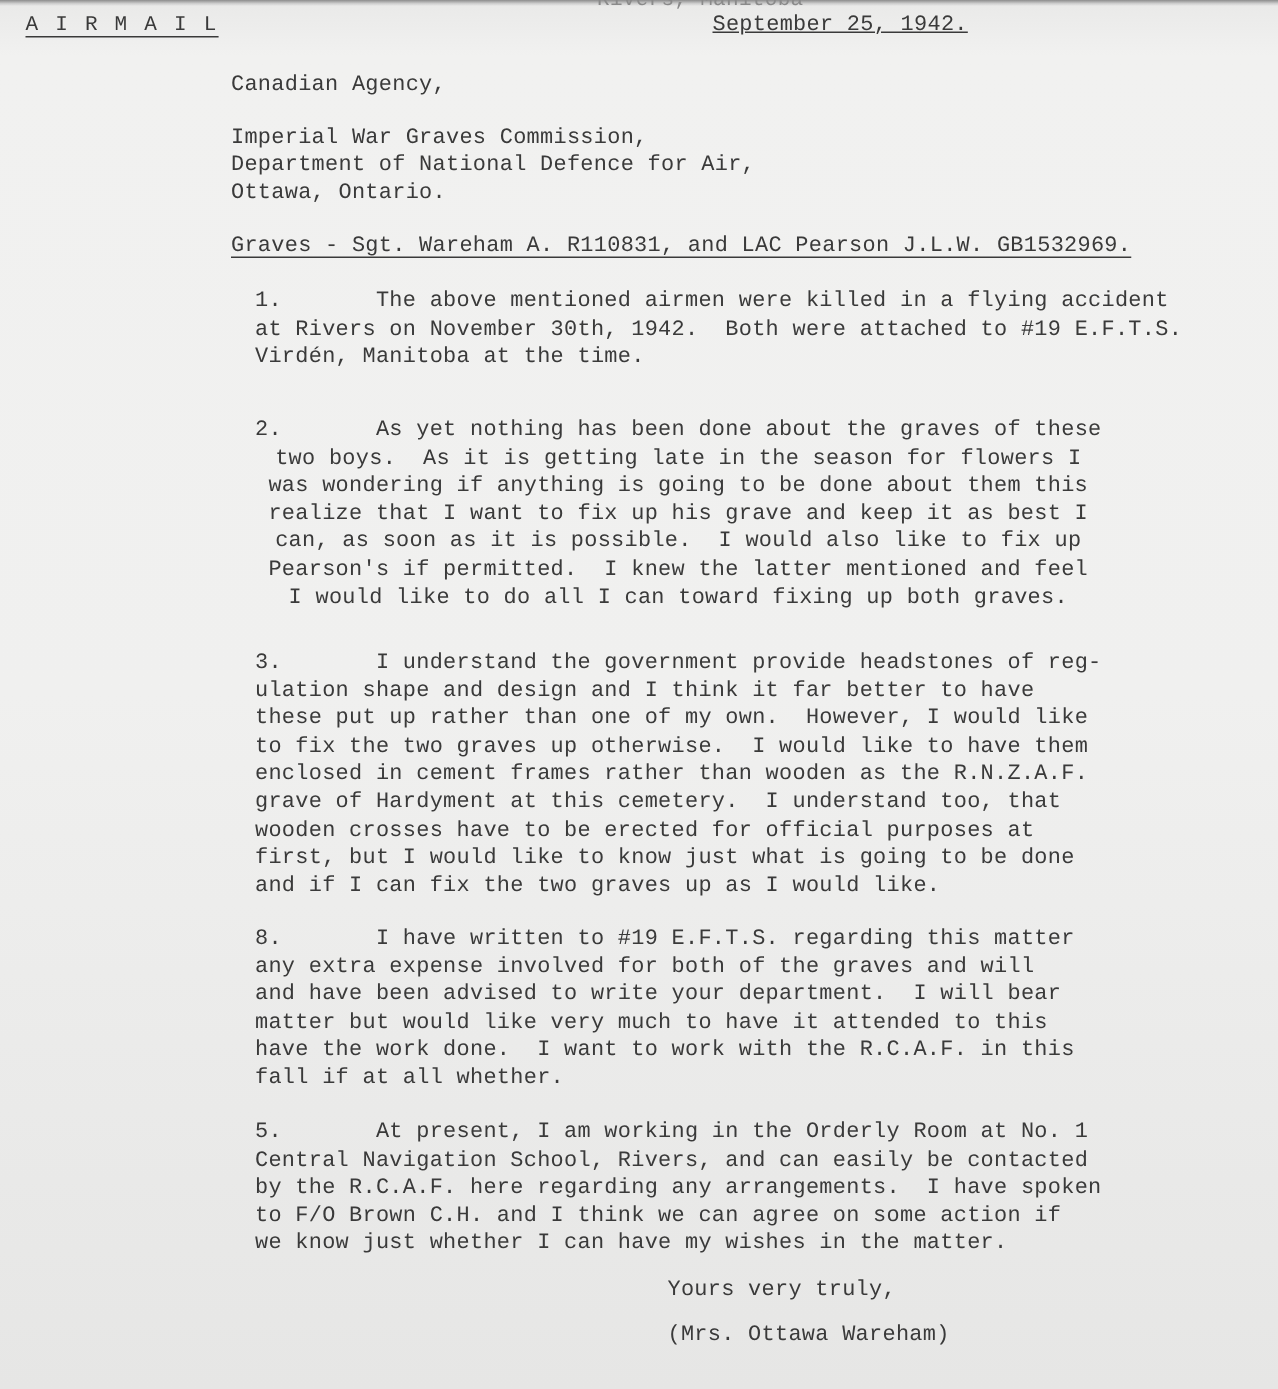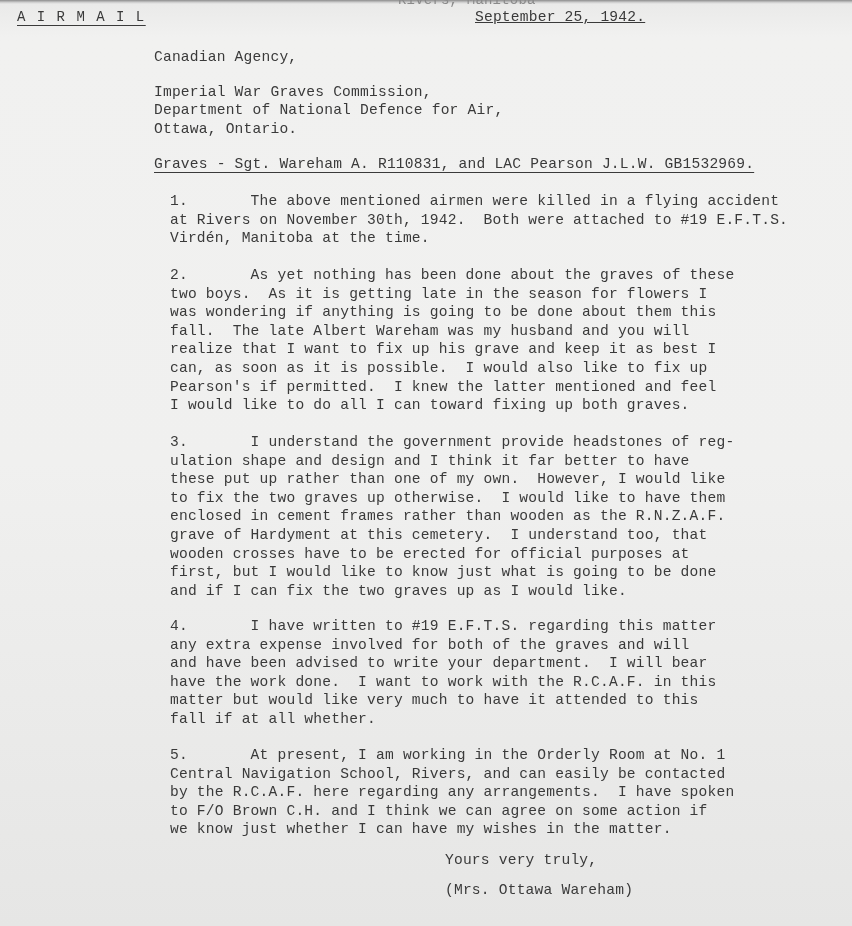--- a/index.html
+++ b/index.html
@@ -88,49 +88,48 @@
   <div class="line addr" style="top:119.5px;">Ottawa, Ontario.</div>
 
   <div class="line subject">Graves - Sgt. Wareham A. R110831, and LAC Pearson J.L.W. GB1532969.</div>
 
   <div class="para" style="top:192px;">
     <span class="line">1.       The above mentioned airmen were killed in a flying accident</span>
     <span class="line">at Rivers on November 30th, 1942.  Both were attached to #19 E.F.T.S.</span>
     <span class="line">Virdén, Manitoba at the time.</span>
   </div>
 
-  <div class="para" style="top:266px;">
+  <div class="para" style="top:278px;text-align:center;">
     <span class="line">2.       As yet nothing has been done about the graves of these</span>
     <span class="line">two boys.  As it is getting late in the season for flowers I</span>
     <span class="line">was wondering if anything is going to be done about them this</span>
-    <span class="line">fall.  The late Albert Wareham was my husband and you will</span>
     <span class="line">realize that I want to fix up his grave and keep it as best I</span>
     <span class="line">can, as soon as it is possible.  I would also like to fix up</span>
     <span class="line">Pearson's if permitted.  I knew the latter mentioned and feel</span>
     <span class="line">I would like to do all I can toward fixing up both graves.</span>
   </div>
 
   <div class="para" style="top:433px;">
     <span class="line">3.       I understand the government provide headstones of reg-</span>
     <span class="line">ulation shape and design and I think it far better to have</span>
     <span class="line">these put up rather than one of my own.  However, I would like</span>
     <span class="line">to fix the two graves up otherwise.  I would like to have them</span>
     <span class="line">enclosed in cement frames rather than wooden as the R.N.Z.A.F.</span>
     <span class="line">grave of Hardyment at this cemetery.  I understand too, that</span>
     <span class="line">wooden crosses have to be erected for official purposes at</span>
     <span class="line">first, but I would like to know just what is going to be done</span>
     <span class="line">and if I can fix the two graves up as I would like.</span>
   </div>
 
   <div class="para" style="top:617px;">
-    <span class="line">4.       I have written to #19 E.F.T.S. regarding this matter</span>
+    <span class="line">8.       I have written to #19 E.F.T.S. regarding this matter</span>
     <span class="line">any extra expense involved for both of the graves and will</span>
     <span class="line">and have been advised to write your department.  I will bear</span>
+    <span class="line">matter but would like very much to have it attended to this</span>
     <span class="line">have the work done.  I want to work with the R.C.A.F. in this</span>
-    <span class="line">matter but would like very much to have it attended to this</span>
     <span class="line">fall if at all whether.</span>
   </div>
 
   <div class="para" style="top:746px;">
     <span class="line">5.       At present, I am working in the Orderly Room at No. 1</span>
     <span class="line">Central Navigation School, Rivers, and can easily be contacted</span>
     <span class="line">by the R.C.A.F. here regarding any arrangements.  I have spoken</span>
     <span class="line">to F/O Brown C.H. and I think we can agree on some action if</span>
     <span class="line">we know just whether I can have my wishes in the matter.</span>
   </div>

